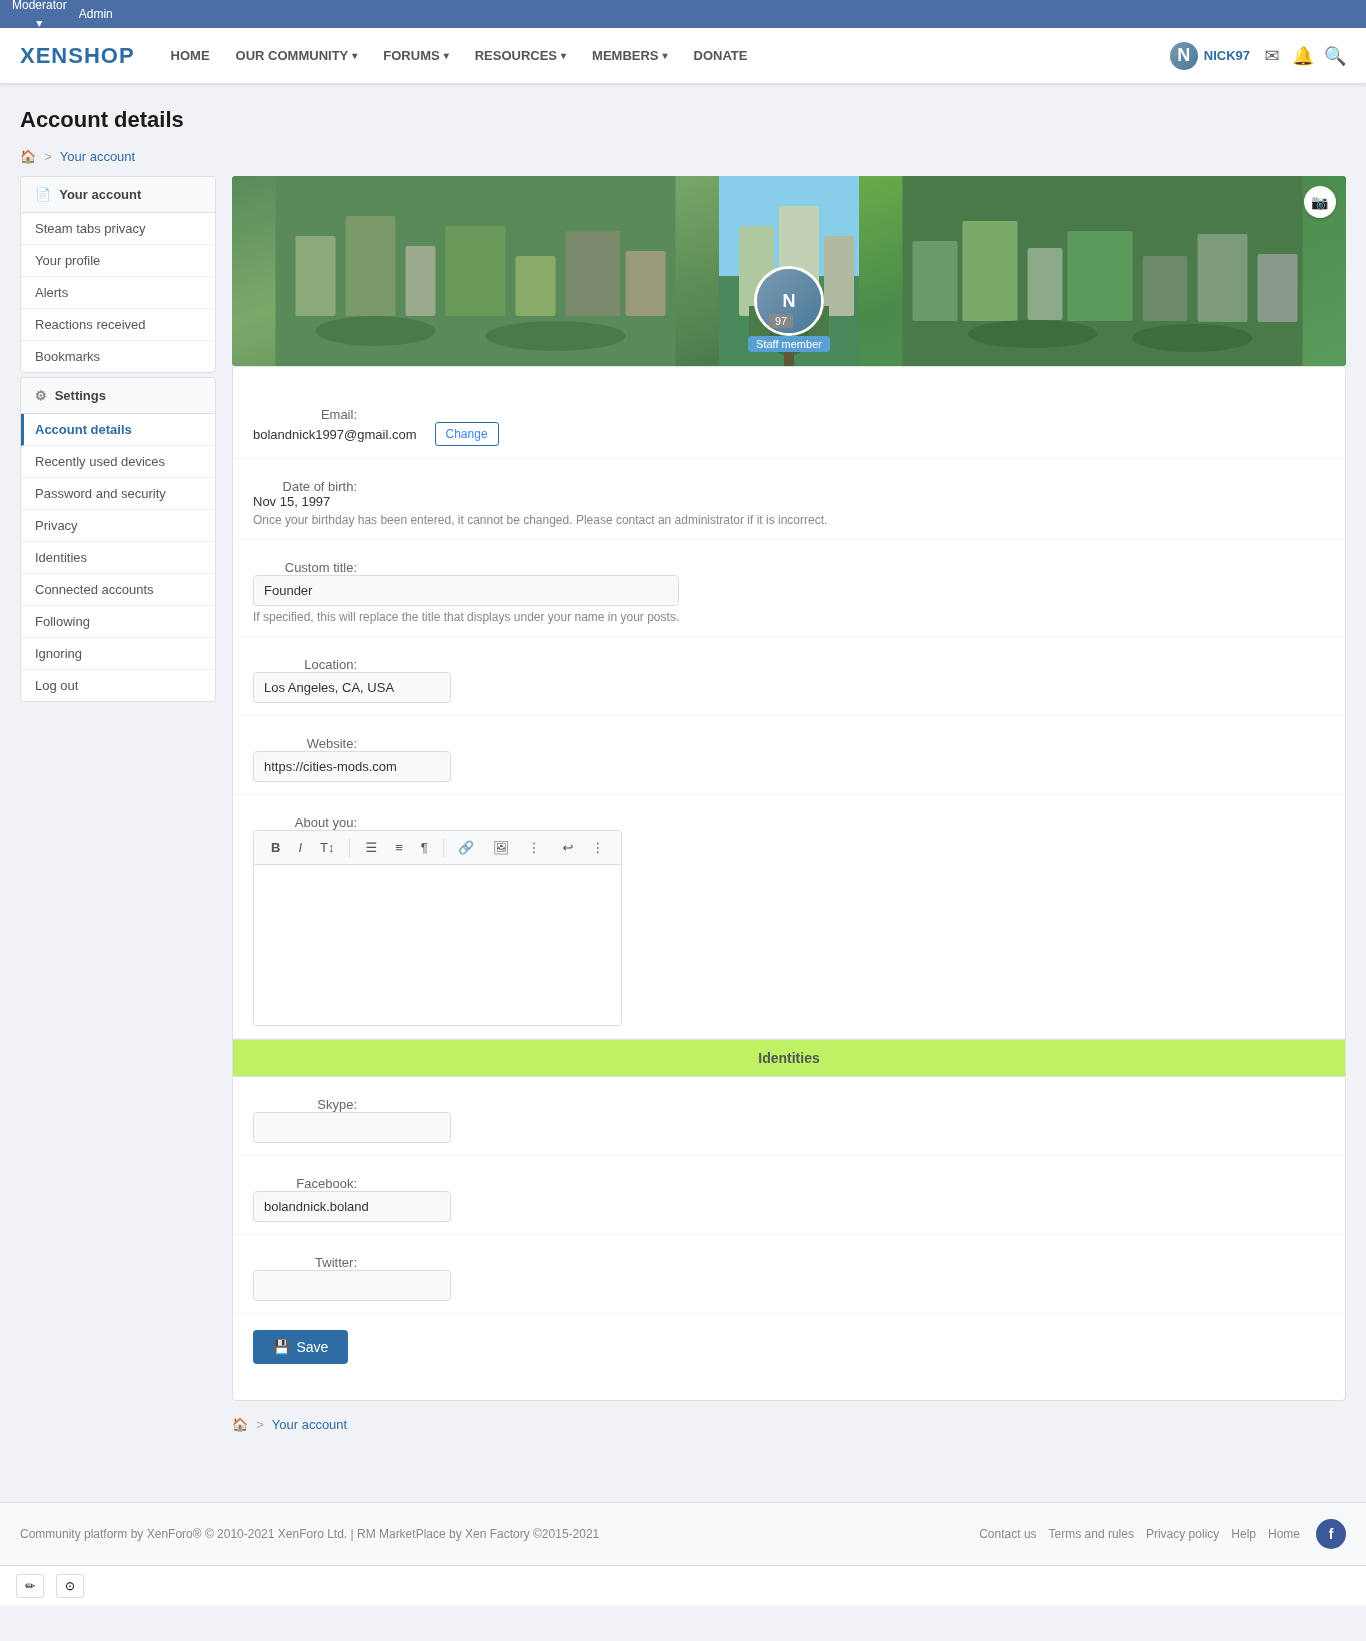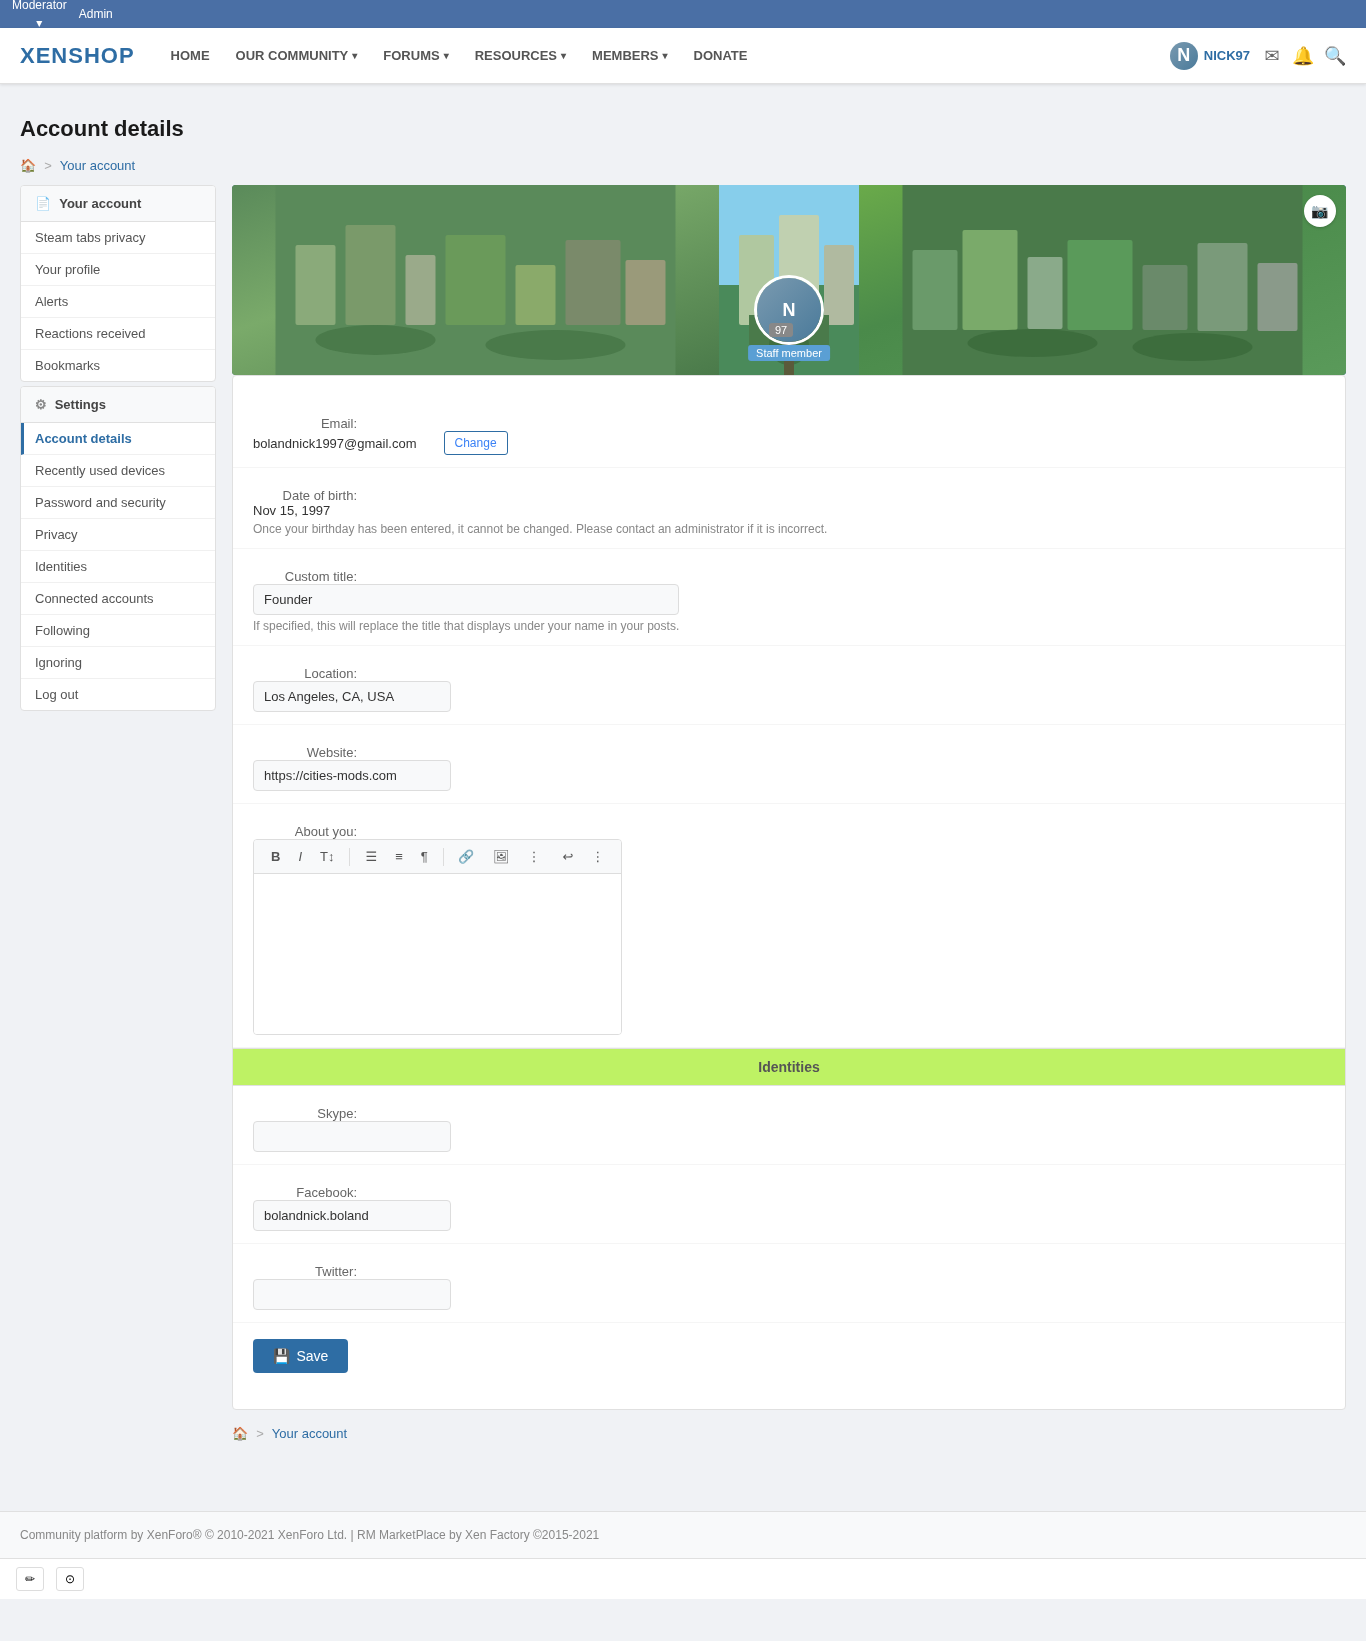--- a/index.html
+++ b/index.html
@@ -50,21 +50,21 @@
       align-items: center;
       gap: 4px;
       border-radius: 4px;
     }
     .nav-actions { display: flex; align-items: center; gap: 12px; }
     .nav-user { display: flex; align-items: center; gap: 6px; font-size: 13px; font-weight: bold; color: #2e6da4; cursor: pointer; }
     .nav-icon { width: 20px; height: 20px; cursor: pointer; color: #666; font-size: 18px; display: flex; align-items: center; justify-content: center; }
     .user-avatar-small { width: 28px; height: 28px; border-radius: 50%; background: #ccc; overflow: hidden; }
 
     
-    .page-wrapper { max-width: 1366px; margin: 12px auto; padding: 20px 20px; }
+    .page-wrapper { max-width: 1366px; margin: 3px auto; padding: 20px 20px; }
 
     
     .breadcrumb { display: flex; align-items: center; gap: 8px; font-size: 13px; color: #666; margin-bottom: 12px; }
     .breadcrumb a { color: #2e6da4; text-decoration: none; }
     .breadcrumb-sep { color: #aaa; }
 
     
     .page-title { font-size: 22px; font-weight: 600; color: #1a1a1a; margin-bottom: 16px; }
 
     
@@ -222,21 +222,21 @@
       width: 100%;
       padding: 7px 10px;
       border: 1px solid #ddd;
       border-radius: 4px;
       font-size: 13px;
       color: #333;
       background: #f8f9fa;
       outline: none;
     }
     .form-hint { font-size: 12px; color: #888; margin-top: 4px; }
-    .email-row { display: flex; align-items: center; gap: 27px; }
+    .email-row { display: flex; align-items: center; gap: 18px; }
     .email-text { font-size: 13px; color: #333; }
     .change-btn {
       padding: 4px 10px;
       font-size: 12px;
       color: #3b82f6;
       border: 1px solid #2e6da4;
       border-radius: 3px;
       cursor: pointer;
       background: #fff;
     }
@@ -592,20 +592,30 @@
 
     </div>
 
   </div>
 
 </div>
 
 <footer class="site-footer">
   <div class="footer-inner">
     <span>Community platform by XenForo® © 2010-2021 XenForo Ltd. | RM MarketPlace by Xen Factory ©2015-2021</span>
+    <div style="display:flex; align-items:center; gap:16px;">
+      <div class="footer-links">
+        <a>Contact us</a>
+        <a>Terms and rules</a>
+        <a>Privacy policy</a>
+        <a>Help</a>
+        <a>Home</a>
+      </div>
+      <div class="footer-fb">f</div>
+    </div>
   </div>
 </footer>
 
 <div class="bottom-toolbar">
   <button class="bottom-btn">
     <span>✏</span>
   </button>
   <button class="bottom-btn">
     <span>⊙</span>
   </button>

